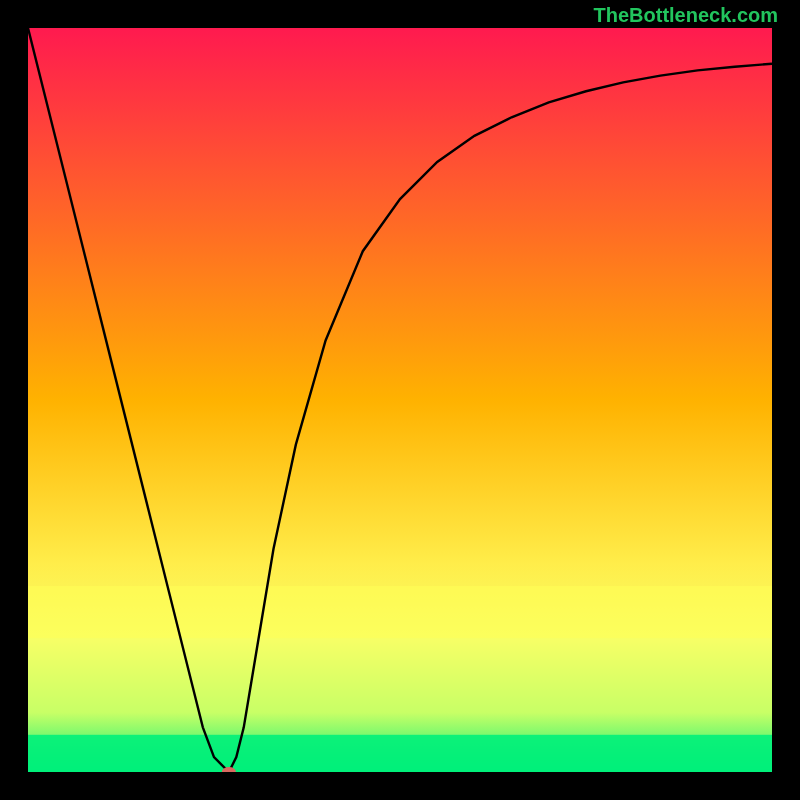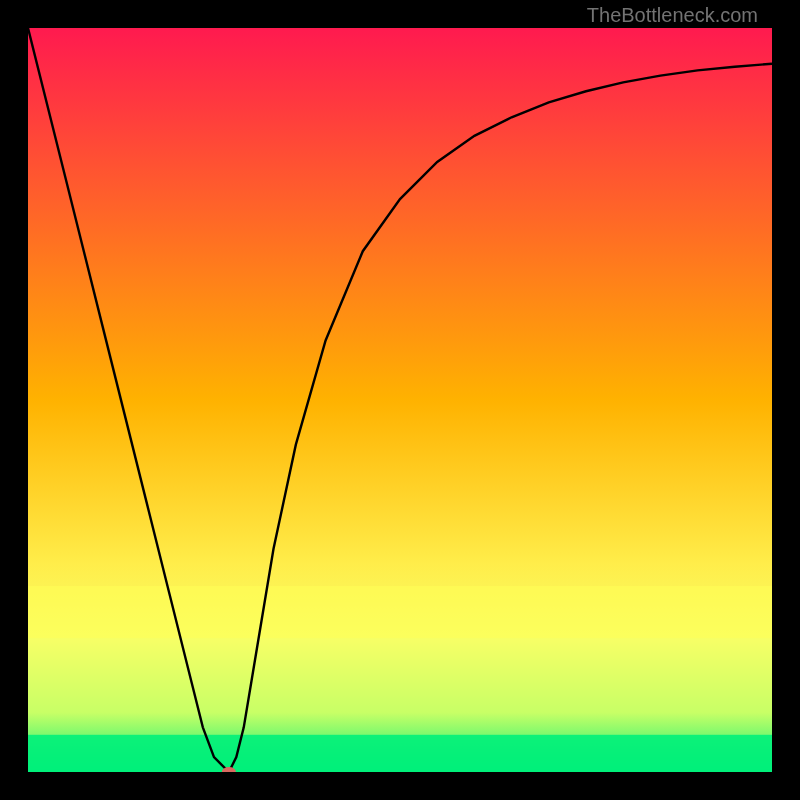--- a/index.html
+++ b/index.html
@@ -21,24 +21,24 @@
   .plot {
     position: absolute;
     left: 0;
     top: 0;
     width: 744px;
     height: 744px;
   }
   .watermark {
     position: absolute;
     top: 4px;
-    right: 42px;
-    color: #737373;
+    right: 22px;
+    color: #22c55e;
     font-size: 20px;
-    font-weight: normal;
+    font-weight: bold;
   }
 </style>
 </head>
 <body>
 
 <div class="watermark">TheBottleneck.com</div>
 
 <div class="frame">
   <svg class="plot" viewBox="0 0 744 744" preserveAspectRatio="none">
     <defs>

